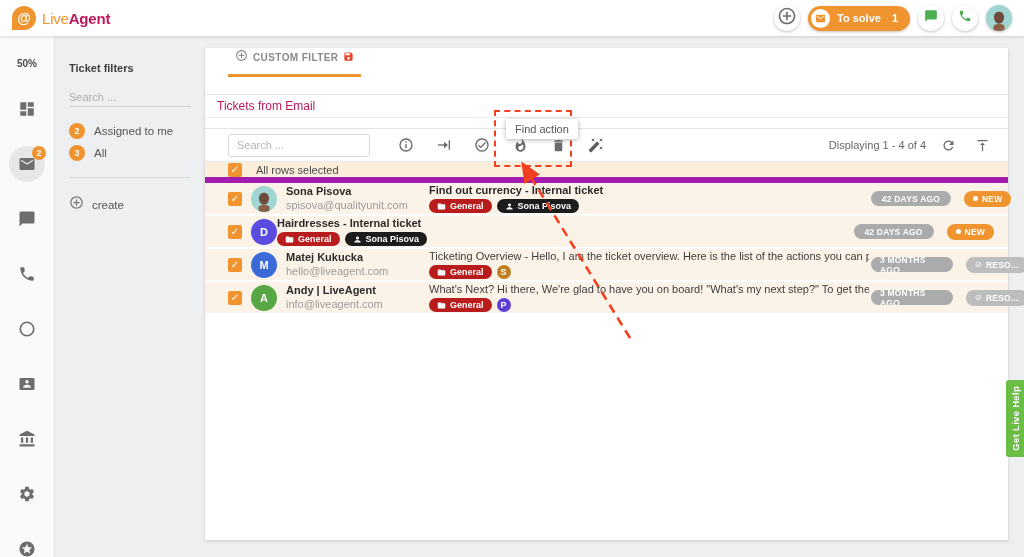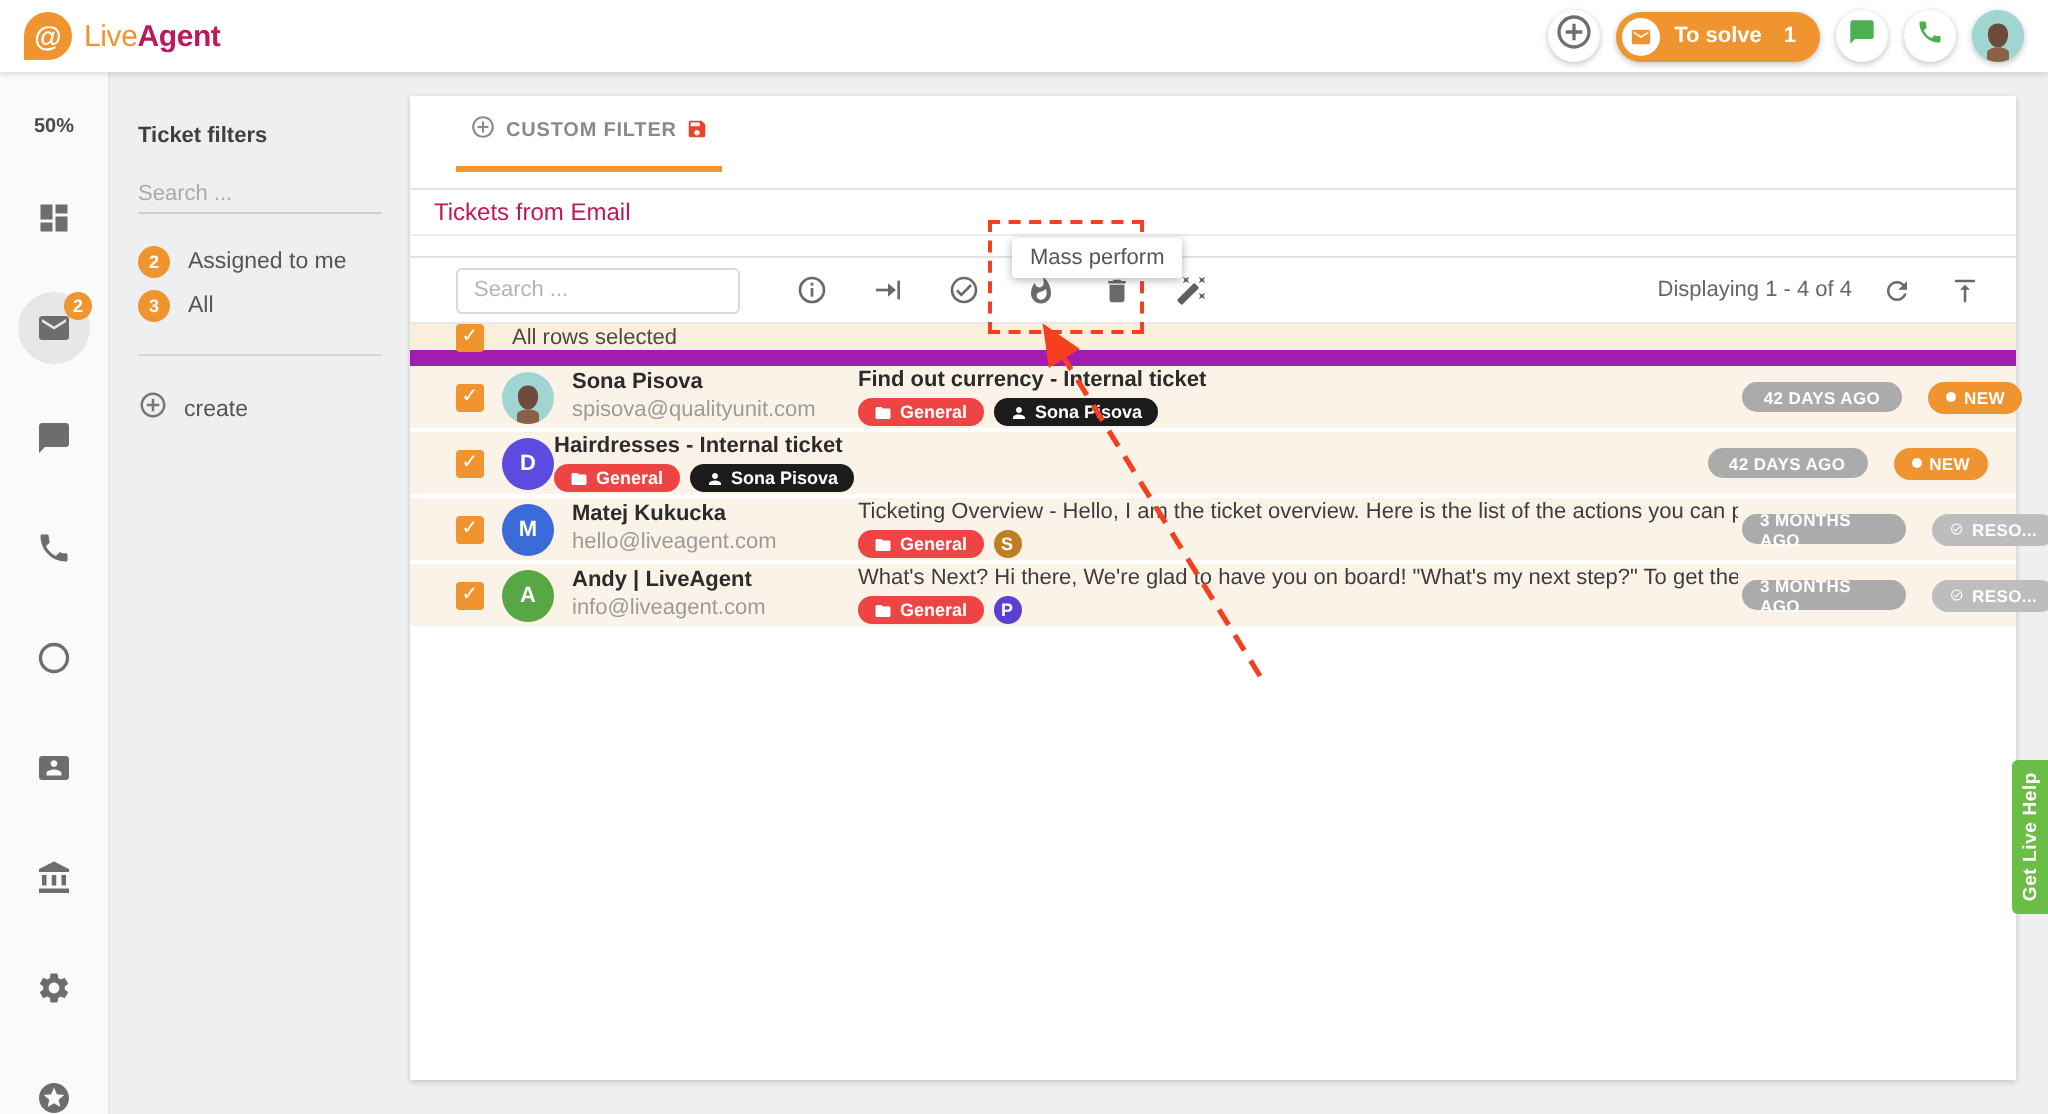--- a/index.html
+++ b/index.html
@@ -39,50 +39,50 @@
   .filter-list{margin-top:16px;display:flex;flex-direction:column;gap:6px}
   .filter-item{display:flex;align-items:center;gap:9px;cursor:pointer}
   .filter-count{width:16px;height:16px;border-radius:50%;background:#F0942F;color:#fff;font-size:9px;font-weight:bold;line-height:16px;text-align:center}
   .filter-label{font-size:11.5px;color:#555}
   .filters-divider{margin-top:16px;border-top:1px solid #d9d9d9;width:122px}
   .create{margin-top:17px;display:flex;align-items:center;gap:8px;cursor:pointer}
   .create-label{font-size:11.5px;color:#555}
 
   
   .card{position:absolute;left:205px;top:48px;width:803px;height:492px;background:#fff;box-shadow:0 1px 3px rgba(0,0,0,.18);z-index:3}
-  .tab-row{height:47px;border-bottom:1px solid #e5e5e5;display:flex;align-items:center;padding-left:23px}
+  .tab-row{height:47px;border-bottom:1px solid #e5e5e5;display:flex;align-items:flex-start;padding-left:23px}
   .tab{display:inline-flex;align-items:center;gap:5px;padding:0 7px 8px 7px;border-bottom:3px solid #F0942F;cursor:pointer}
   .tab-label{font-size:10px;font-weight:bold;color:#8a8a8a;letter-spacing:.4px}
   .subtitle-row{height:23px;line-height:22px;padding-left:12px;font-size:12px;color:#be185d;border-bottom:1px solid #ececec}
   .toolbar-gap{height:10px}
   .toolbar{height:34px;border-top:1px solid #e3e3e3;border-bottom:1px solid #e8e8e8;display:flex;align-items:center;padding:0 14px 0 23px}
   .toolbar-search{width:142px;height:23px;border:1px solid #d9d9d9;border-radius:3px;font-size:11px;padding:0 8px;color:#555;outline:none;font-family:inherit}
   .toolbar-search::placeholder{color:#b5b5b5}
   .tb-icons{display:flex;align-items:center;gap:14px;margin-left:24px}
   .tb-btn{width:24px;height:24px;display:flex;align-items:center;justify-content:center;cursor:pointer}
   .toolbar-right{margin-left:auto;display:flex;align-items:center;gap:10px}
   .displaying{font-size:11px;color:#666}
 
   
-  .select-bar{height:21px;background:#fbeedb;border-bottom:8px solid #a21caf;display:flex;align-items:center;padding-left:23px;gap:14px}
+  .select-bar{height:21px;background:#fbeedb;border-bottom:6px solid #a21caf;display:flex;align-items:center;padding-left:23px;gap:14px}
   .select-label{font-size:11px;color:#4a4a4a}
   .cb{width:14px;height:14px;background:#F0942F;border-radius:2px;flex:none;cursor:pointer;position:relative}
   .cb::after{content:"✓";position:absolute;inset:0;color:#fff;font-size:10px;line-height:14px;text-align:center}
   .row{height:33px;background:#fcf3e8;border-bottom:2px solid #fff;display:flex;align-items:center;padding-left:23px;cursor:pointer}
   .avatar{width:26px;height:26px;border-radius:50%;margin-left:9px;flex:none;display:flex;align-items:center;justify-content:center;color:#fff;font-size:11px;font-weight:bold;overflow:hidden}
   .avatar.photo{align-items:flex-end}
   .who{margin-left:9px;width:143px;flex:none;line-height:1.25}
   .who .nm{font-size:11px;font-weight:bold;color:#2b2b2b;white-space:nowrap;overflow:hidden}
   .who .em{font-size:11px;color:#9b9b9b;white-space:nowrap;overflow:hidden}
   .what{width:442px;flex:none;line-height:1.2}
   .subj{font-size:11px;color:#3d3d3d;white-space:nowrap;overflow:hidden;display:block;max-width:440px}
   .subj.bold{font-weight:bold;color:#2b2b2b}
   .tags{display:flex;align-items:center;gap:5px;margin-top:2px}
   .pill{height:14px;border-radius:7px;display:inline-flex;align-items:center;gap:4px;padding:0 8px;color:#fff;font-size:9px;font-weight:bold;white-space:nowrap}
-  .pill.dept{background:#ef4444}
+  .pill.dept{background:#b91c1c}
   .pill.agent{background:#1c1c1c}
   .ibadge{width:14px;height:14px;border-radius:50%;color:#fff;font-size:9px;font-weight:bold;display:flex;align-items:center;justify-content:center;flex:none}
   .badges{margin-left:auto;display:flex;align-items:center;gap:13px;padding-right:14px}
   .time-pill{min-width:80px;height:15px;border-radius:8px;background:#ababab;color:#fff;font-size:8.5px;font-weight:bold;display:flex;align-items:center;justify-content:center;padding:0 9px;letter-spacing:.2px}
   .status-pill{min-width:46px;height:16px;border-radius:8px;color:#fff;font-size:8.5px;font-weight:bold;display:flex;align-items:center;justify-content:center;gap:4px;padding:0 9px;letter-spacing:.2px}
   .status-pill.new{background:#F0942F}
   .status-pill.new::before{content:"";width:5px;height:5px;border-radius:50%;background:#fff}
   .status-pill.resolved{background:#bdbdbd}
 
   
@@ -434,21 +434,21 @@
             <svg width="9" height="9" viewBox="0 0 24 24">
               <path fill="#fff" d="M12 2C6.48 2 2 6.48 2 12s4.48 10 10 10 10-4.48 10-10S17.52 2 12 2zm0 18c-4.41 0-8-3.59-8-8s3.59-8 8-8 8 3.59 8 8-3.59 8-8 8zm4.59-12.42L10 14.17l-2.59-2.58L6 13l4 4 8-8z"></path>
             </svg>
             <span>RESO...</span>
           </span>
       </div>
     </div>
   </div>
 
   <div class="dash-rect"></div>
-  <div class="tooltip">Mass perform</div>
+  <div class="tooltip">Find action</div>
   <svg class="arrow-svg">
     <defs>
       <marker id="ah" markerWidth="9" markerHeight="8" refX="6" refY="3.5" orient="auto">
         <path d="M0 0 L8 3.5 L0 7 z" fill="#F4401F"></path>
       </marker>
     </defs>
     <path d="M630 338 L524 166" stroke="#F4401F" stroke-width="2.6" stroke-dasharray="9 6" fill="none" marker-end="url(#ah)"></path>
   </svg>
 
   <div class="live-help">

